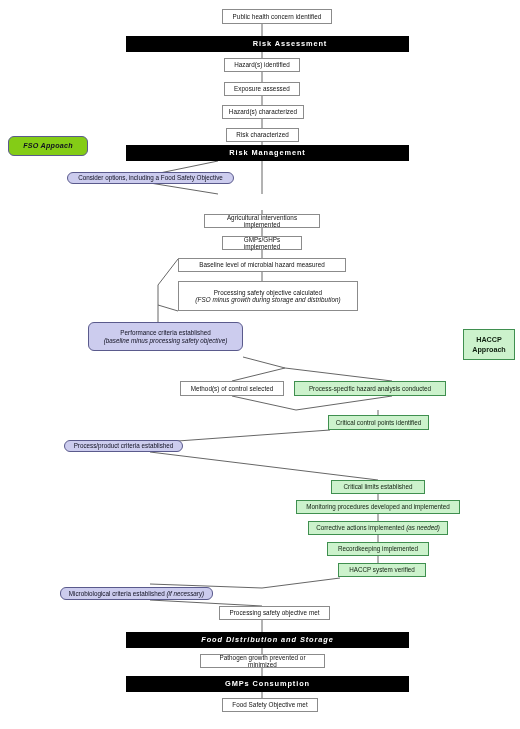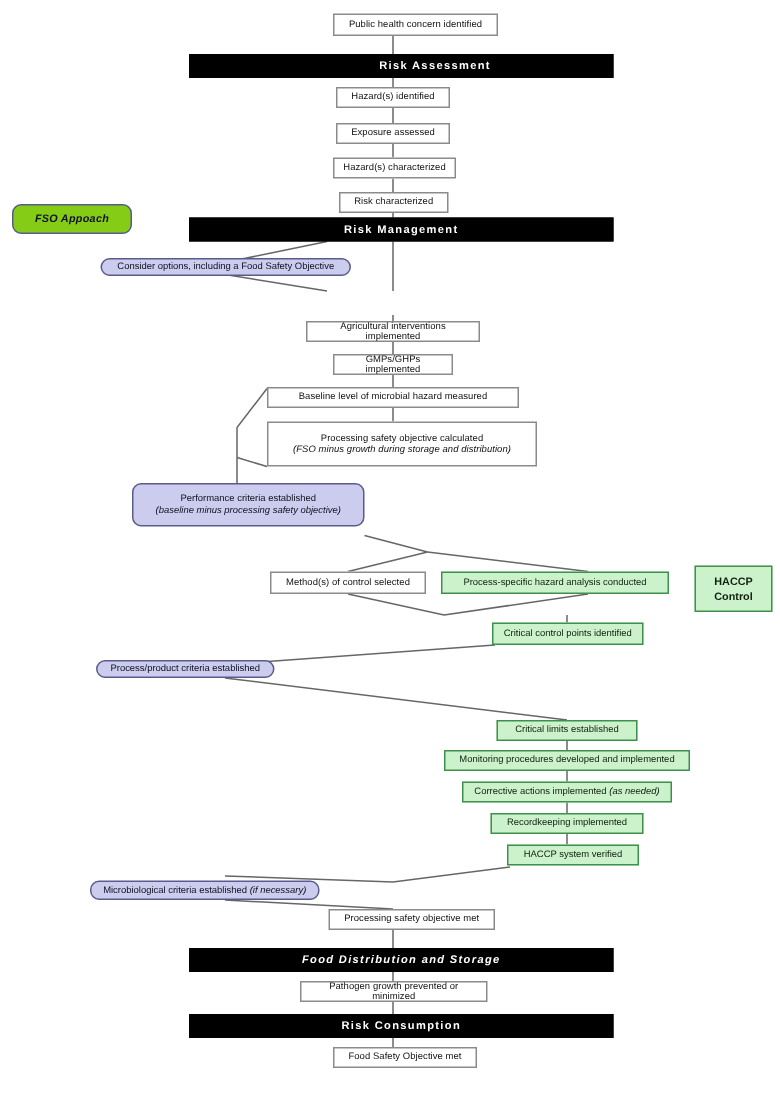--- a/index.html
+++ b/index.html
@@ -81,21 +81,20 @@
     font-size: 6.3px;
     padding: 1px 4px;
   }
   .box-haccp-tag {
     background: #ccf2cc;
     border: 1px solid #3f8f4f;
     color: #102010;
     font-size: 7.2px;
     font-weight: bold;
     line-height: 1.35;
-    margin-top: 48px;
   }
   .ital {
     font-style: italic;
   }
   .ln2 {
     display: block;
   }
 </style>
 </head>
 <body>
@@ -161,21 +160,21 @@
       <line x1="262" y1="692" x2="262" y2="698"></line>
     </g>
   </svg>
 
   <div class="node box-fso-tag" style="left:8px; top:136px; width:80px; height:20px;">
     <span>FSO Appoach</span>
   </div>
 
   <div class="node box-haccp-tag" style="left:463px; top:329px; width:52px; height:31px;">
     <span>HACCP</span>
-    <span>Control</span>
+    <span>Approach</span>
   </div>
 
   <div class="node box-plain" style="left:222px; top:9px; width:110px; height:15px;">
     <span>Public health concern identified</span>
   </div>
 
   <div class="node box-banner" style="left:126px; top:36px; width:283px; height:16px;padding-left:45px;">
     <span>Risk   Assessment</span>
   </div>
 
@@ -272,20 +271,20 @@
 
   <div class="node box-banner" style="left:126px; top:632px; width:283px; height:16px;font-style:italic;">
     <span>Food  Distribution  and  Storage</span>
   </div>
 
   <div class="node box-plain" style="left:200px; top:654px; width:125px; height:14px;">
     <span>Pathogen growth prevented or minimized</span>
   </div>
 
   <div class="node box-banner" style="left:126px; top:676px; width:283px; height:16px;">
-    <span>Risk    Consumption</span>
+    <span>GMPs    Consumption</span>
   </div>
 
   <div class="node box-plain" style="left:222px; top:698px; width:96px; height:14px;">
     <span>Food Safety Objective met</span>
   </div>
 
 </div>
 
 </body></html>

